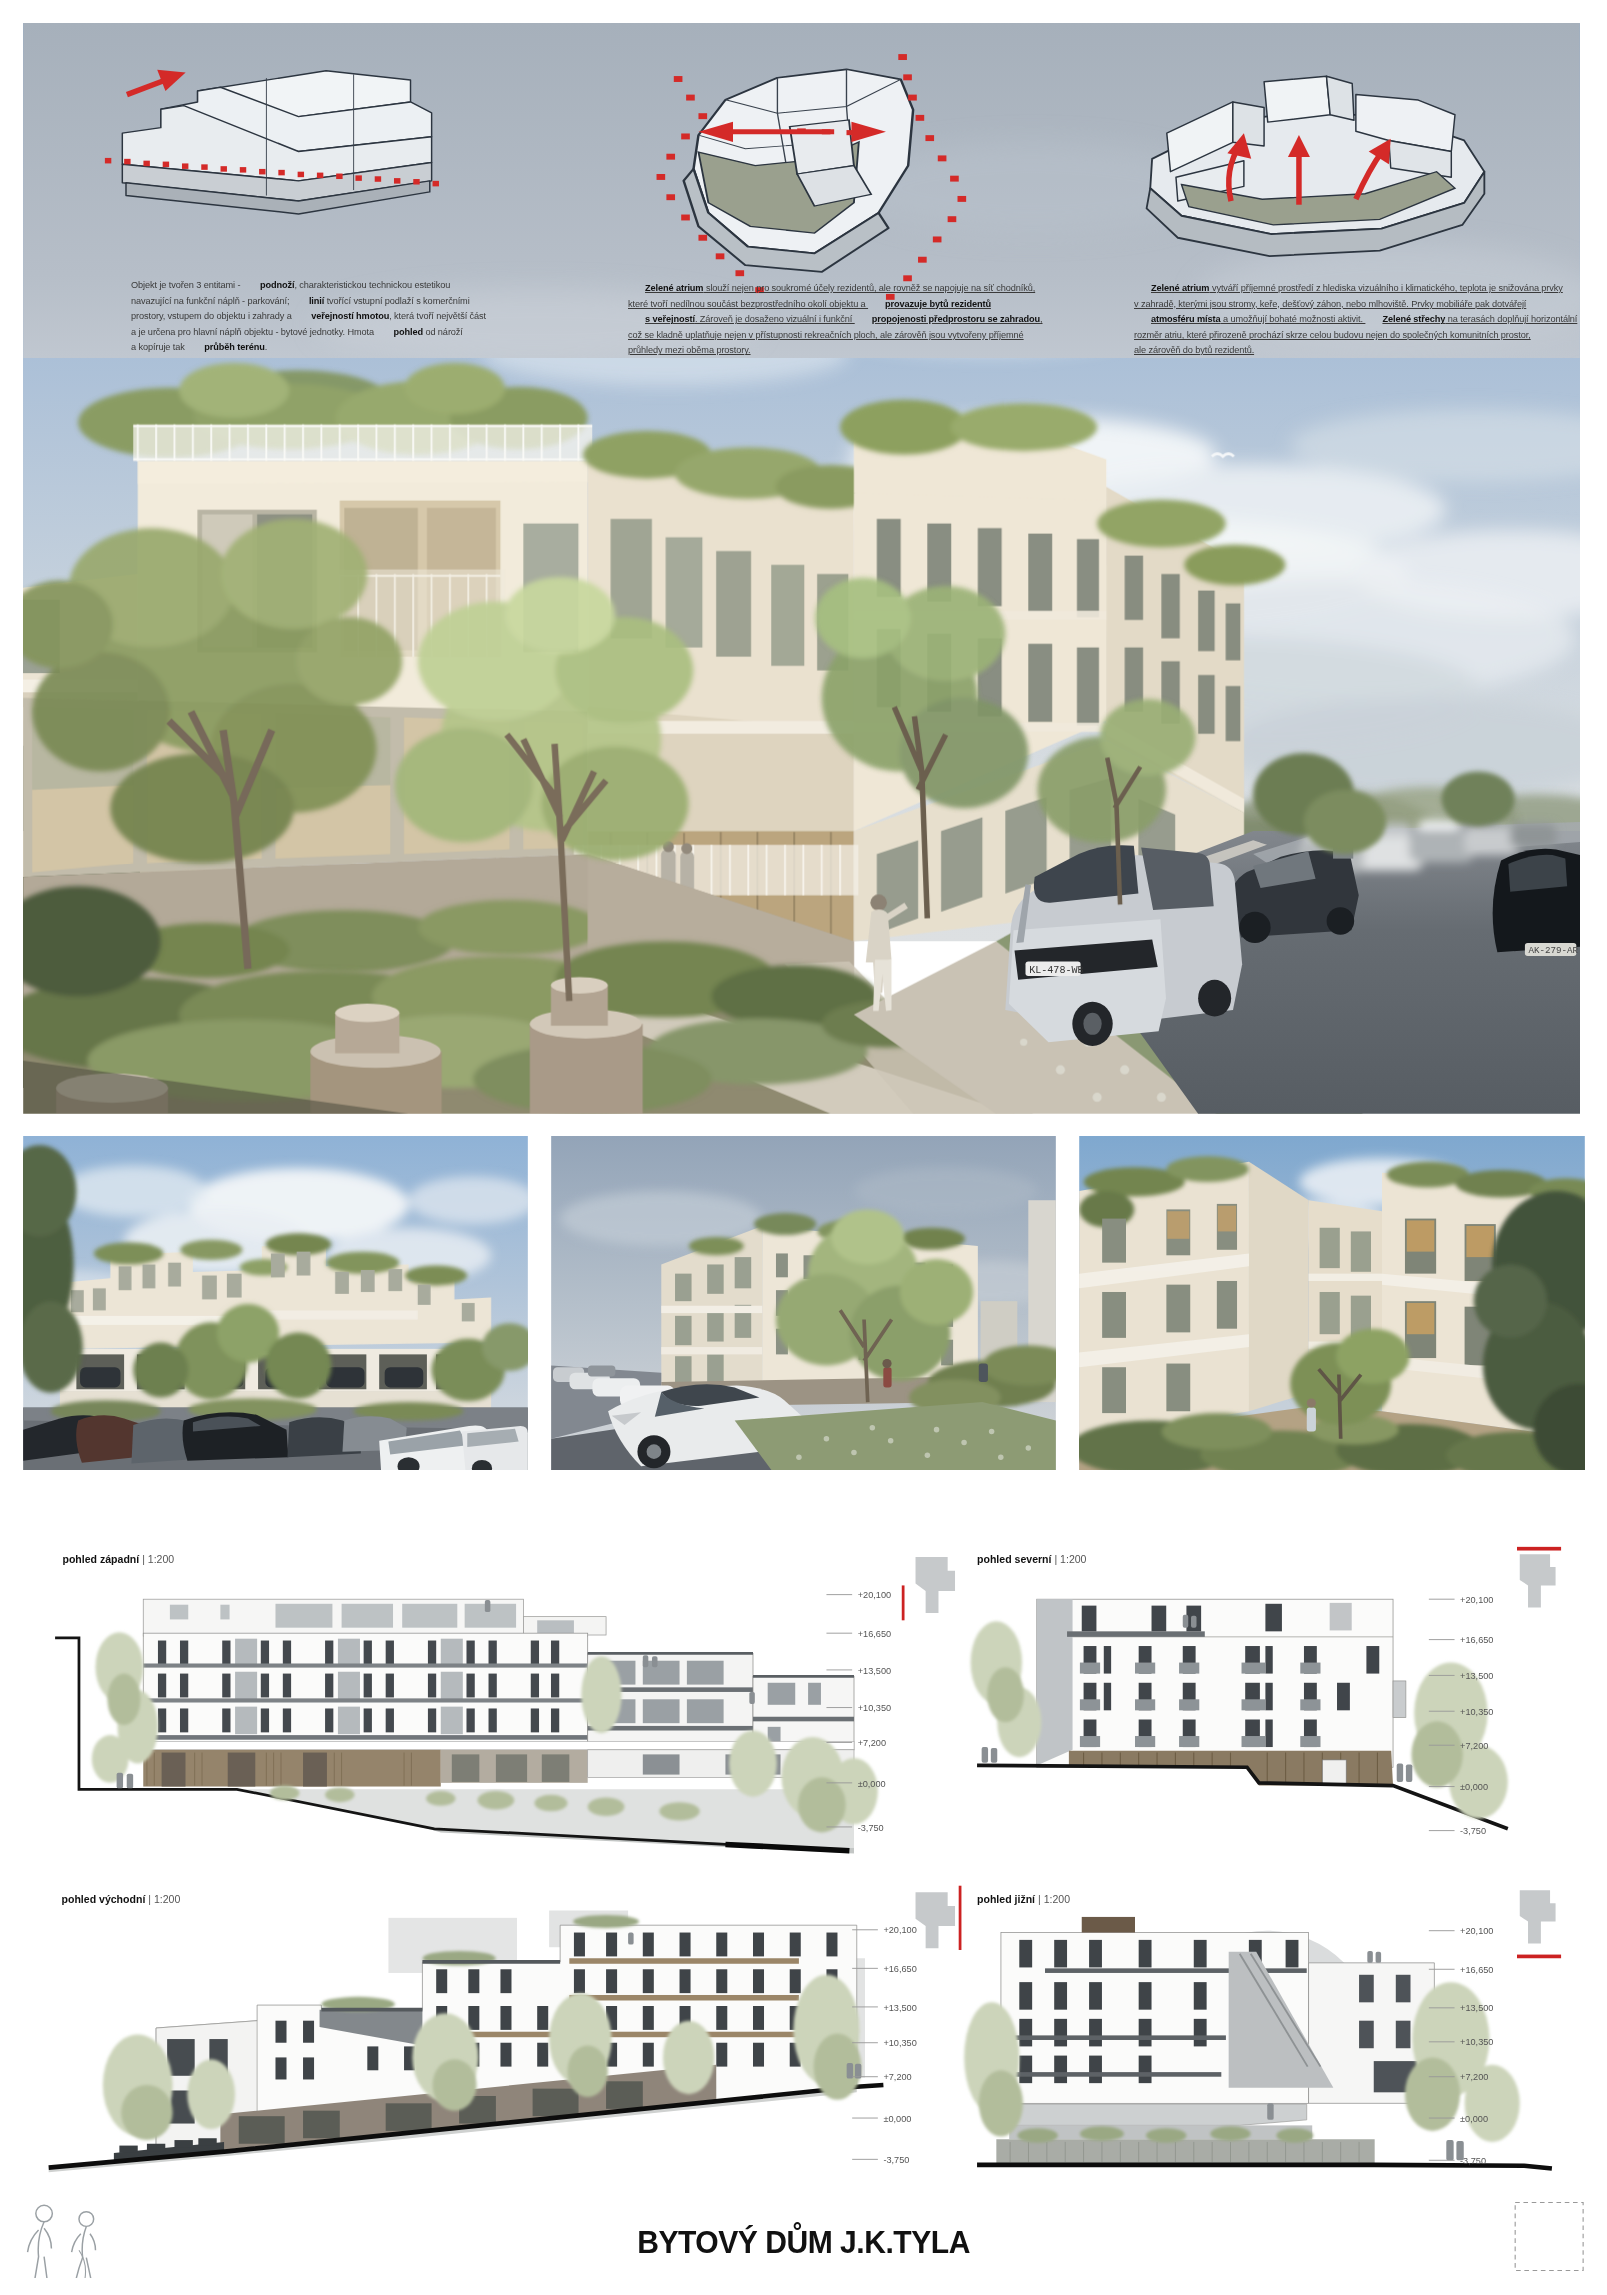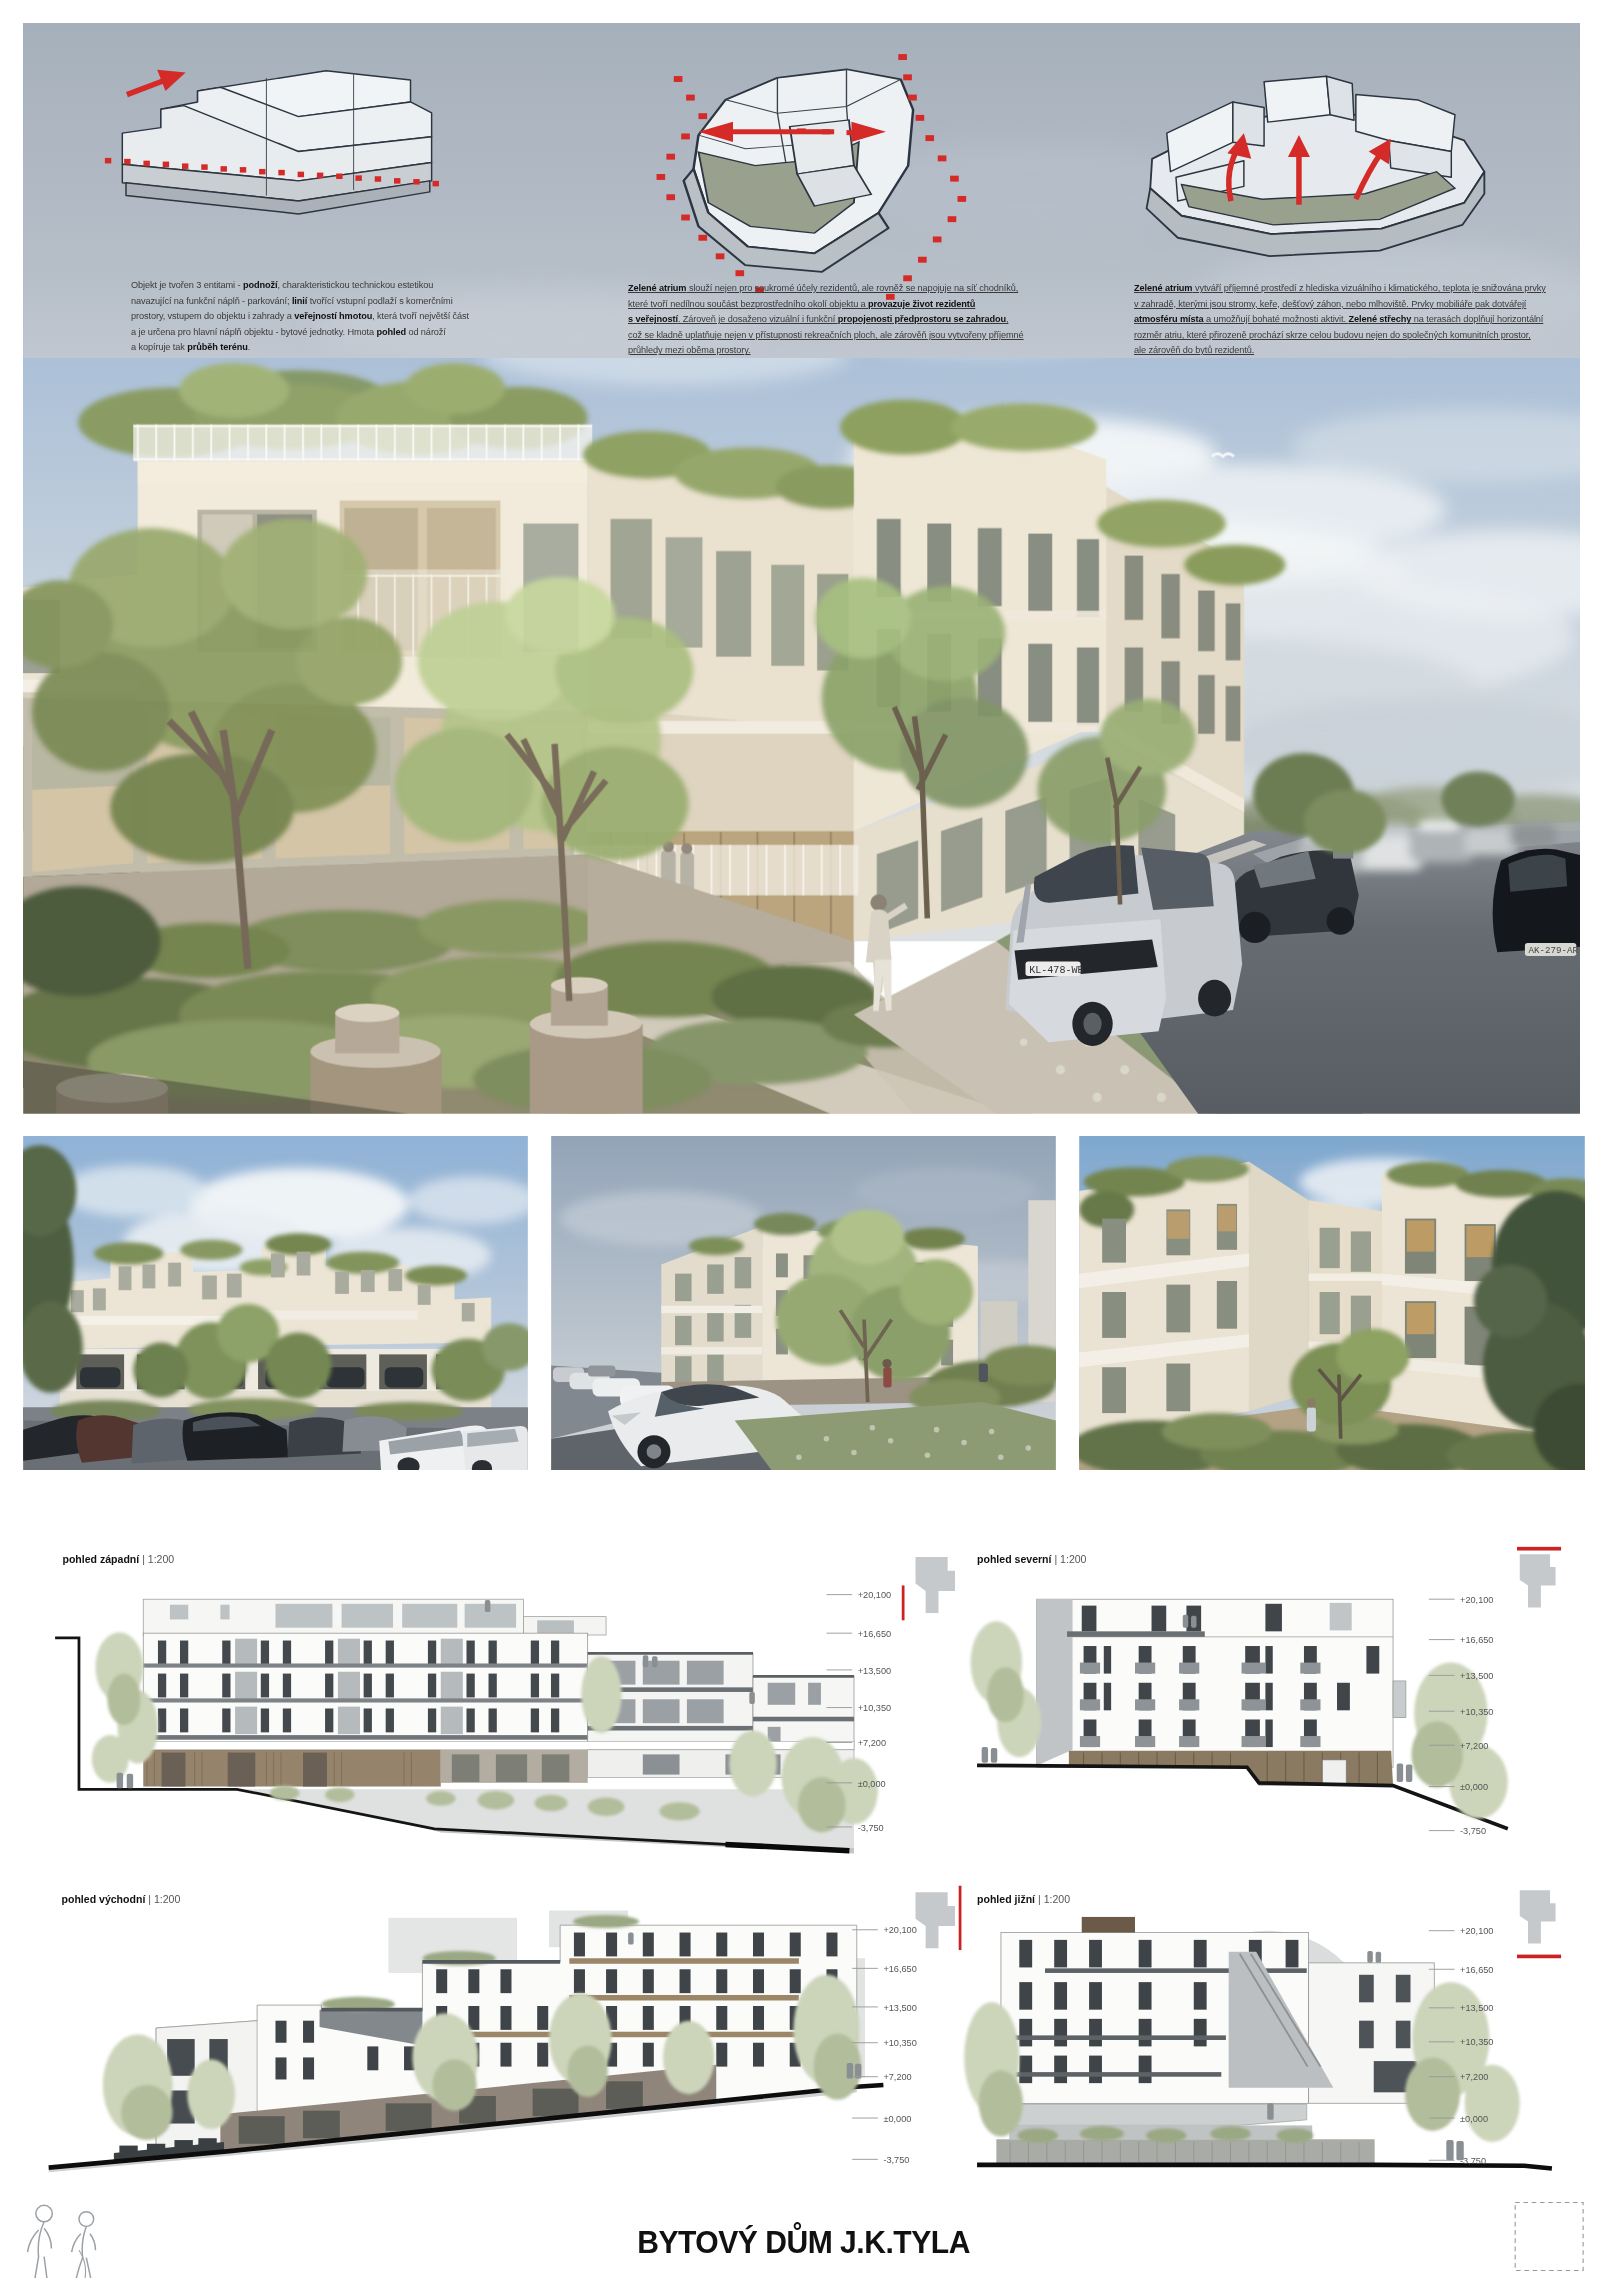--- a/index.html
+++ b/index.html
@@ -1,19 +1,19 @@
 <!DOCTYPE html>
 <html style="font-size:14.7px"><head>
 <meta charset="utf-8">
 <style>
 html,body{margin:0;padding:0;}
 body{width:1607px;height:2296px;position:relative;background:#ffffff;font-family:"Liberation Sans",sans-serif;overflow:hidden;}
 .abs{position:absolute;}
 .btxt{font-size:9.2px;line-height:15.6px;color:#3a3a3a;letter-spacing:-0.1px;}
-.btxt b{color:#111;}
+.btxt b{color:#111;margin-left:17px;}
 </style>
 </head>
 <body>
 
 <div class="abs" id="main" style="left:23px;top:23px;width:1557px;height:1091px;">
 <svg width="1557" height="1091" viewBox="0 0 1696 1188" xmlns="http://www.w3.org/2000/svg">
 <defs>
 <linearGradient id="sky" x1="0" y1="0" x2="0" y2="1">
 <stop offset="0" stop-color="#8fabcf"></stop>
 <stop offset="0.35" stop-color="#aabfd7"></stop>
@@ -569,21 +569,21 @@
 <div class="abs btxt" style="left:108px;top:255px;white-space:nowrap;">
 Objekt je tvořen 3 entitami - <b>podnoží</b>, charakteristickou technickou estetikou<br>
 navazující na funkční náplň - parkování; <b>linií</b> tvořící vstupní podlaží s komerčními<br>
 prostory, vstupem do objektu i zahrady a <b>veřejností hmotou</b>, která tvoří největší část<br>
 a je určena pro hlavní náplň objektu - bytové jednotky. Hmota <b>pohled</b> od nároží<br>
 a kopíruje tak <b>průběh terénu</b>.
 </div>
 
 <div class="abs btxt" style="left:605px;top:258px;white-space:nowrap;text-decoration:underline;">
 <b>Zelené atrium</b> slouží nejen pro soukromé účely rezidentů, ale rovněž se napojuje na síť chodníků,<br>
-které tvoří nedílnou součást bezprostředního okolí objektu a <b>provazuje život rezidentů</b><br>
+které tvoří nedílnou součást bezprostředního okolí objektu a <b>provazuje bytů rezidentů</b><br>
 <b>s veřejností</b>. Zároveň je dosaženo vizuální i funkční <b>propojenosti předprostoru se zahradou</b>,<br>
 což se kladně uplatňuje nejen v přístupnosti rekreačních ploch, ale zárověň jsou vytvořeny příjemné<br>
 průhledy mezi oběma prostory.
 </div>
 
 <div class="abs btxt" style="left:1111px;top:258px;white-space:nowrap;text-decoration:underline;">
 <b>Zelené atrium</b> vytváří příjemné prostředí z hlediska vizuálního i klimatického, teplota je snižována prvky<br>
 v zahradě, kterými jsou stromy, keře, dešťový záhon, nebo mlhoviště. Prvky mobiliáře pak dotvářejí<br>
 <b>atmosféru místa</b> a umožňují bohaté možnosti aktivit. <b>Zelené střechy</b> na terasách doplňují horizontální<br>
 rozměr atriu, které přirozeně prochází skrze celou budovu nejen do společných komunitních prostor,<br>

